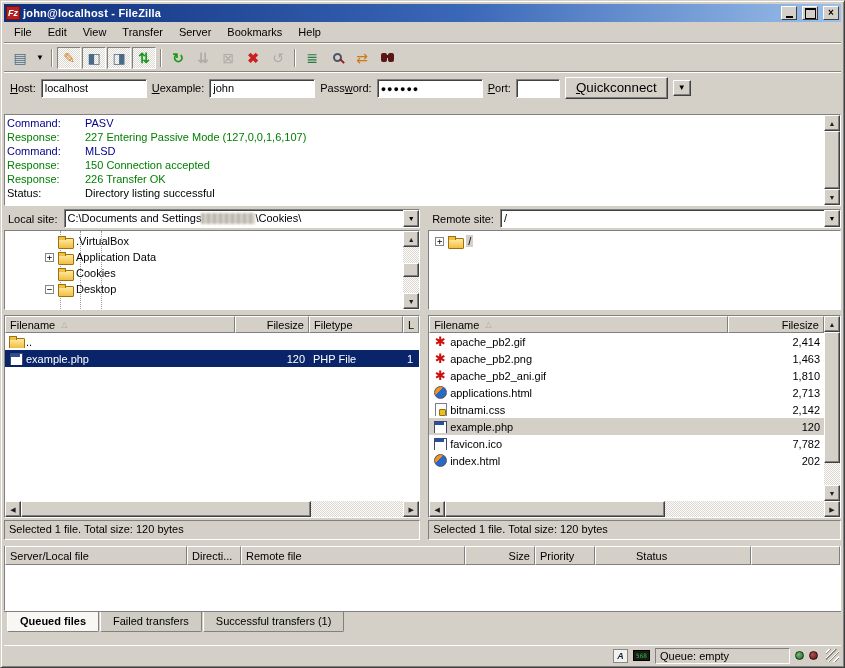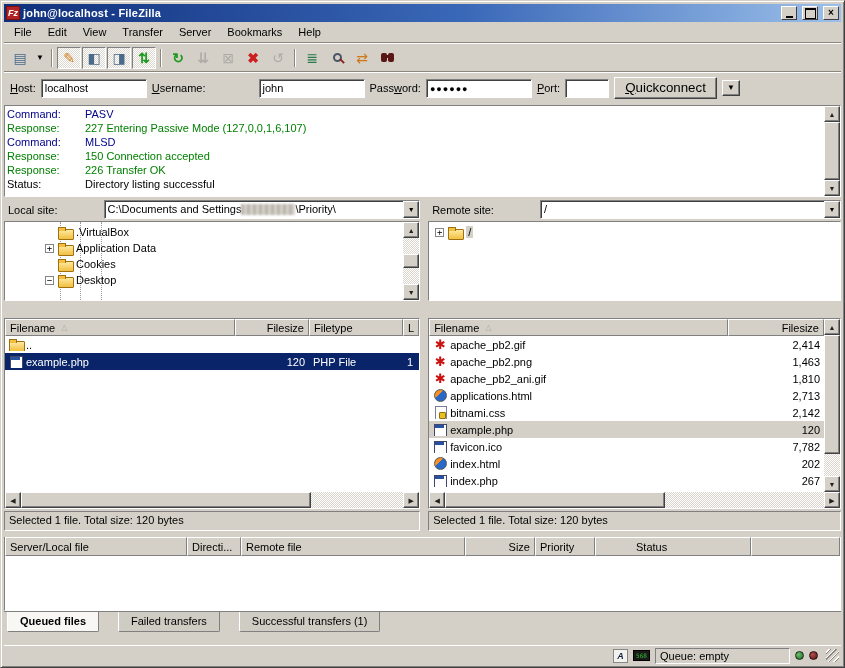--- a/index.html
+++ b/index.html
@@ -73,32 +73,32 @@
   
   .quickbar { height:30px; flex:0 0 30px; display:flex; align-items:center; padding-left:6px; gap:5px; }
   .qc-label u { text-decoration:underline; }
   .field {
     background:#fff; height:19px;
     border-top:1px solid #808080; border-left:1px solid #808080;
     border-bottom:1px solid #fff; border-right:1px solid #fff;
     box-shadow: inset 1px 1px 0 #404040;
     padding:2px 3px 0 3px; font-size:11px; overflow:hidden; white-space:nowrap;
   }
-  .f-host { width:106px; } .f-user { width:106px;margin-left:48px; } .f-pass { width:106px; letter-spacing:1px; font-size:9px; padding-top:4px; } .f-port { width:44px; }
+  .f-host { width:106px; } .f-user { width:106px; } .f-pass { width:106px; letter-spacing:1px; font-size:9px; padding-top:4px; } .f-port { width:44px; }
   .btn {
     background:#d4d0c8;
     border-top:1px solid #fff; border-left:1px solid #fff;
     border-right:1px solid #404040; border-bottom:1px solid #404040;
     box-shadow: inset -1px -1px 0 #808080;
     padding:2px 10px 3px 10px;
   }
   .btn u { text-decoration:underline; }
   .qc-drop { padding:2px 4px 3px 4px; font-size:8px; }
   
-  .log-wrap { flex:0 0 92px; margin-top:2px; display:flex;
+  .log-wrap { flex:0 0 92px; margin-top:11px; display:flex;
     border-top:1px solid #808080; border-left:1px solid #808080;
     border-bottom:1px solid #fff; border-right:1px solid #fff; background:#fff;gap:8px; }
   .log { flex:1; padding:1px 2px; overflow:hidden; }
   .log-line { display:flex; height:14px; line-height:14px; white-space:nowrap; }
   .log-type { width:78px; flex:0 0 78px; }
   .log-command  { color:#00008b; }
   .log-response { color:#008000; }
   .log-status   { color:#000; }
   
   .vscroll { width:16px; flex:0 0 16px; display:flex; flex-direction:column;
@@ -117,21 +117,21 @@
     border-top:1px solid #fff; border-left:1px solid #fff;
     border-right:1px solid #404040; border-bottom:1px solid #404040;
     box-shadow: inset -1px -1px 0 #808080; }
   .sb-track { flex:1; }
   
   .main { flex:0 0 332px; display:flex; margin-top:2px; }
   .pane { display:flex; flex-direction:column; }
   .pane-left { flex:0 0 416px; }
   .splitter { flex:0 0 8px; }
   .pane-right { flex:1; }
-  .site-row { height:21px; flex:0 0 21px; display:flex; align-items:center;gap:40px; }
+  .site-row { height:21px; flex:0 0 21px; display:flex; align-items:center; }
   .site-label { padding:0 6px 0 4px; white-space:nowrap; }
   .combo { flex:1; display:flex; height:19px;
     border-top:1px solid #808080; border-left:1px solid #808080;
     border-bottom:1px solid #fff; border-right:1px solid #fff;
     box-shadow: inset 1px 1px 0 #404040; background:#fff; }
   .combo-text { flex:1; padding:2px 3px 0 3px; white-space:nowrap; overflow:hidden; }
   .combo-btn { width:16px; flex:0 0 16px; background:#d4d0c8;
     border-top:1px solid #fff; border-left:1px solid #fff;
     border-right:1px solid #404040; border-bottom:1px solid #404040;
     box-shadow: inset -1px -1px 0 #808080;
@@ -163,21 +163,21 @@
   .fi-page::before { content:""; position:absolute; left:2px; top:0; width:10px; height:12px;
     background:#fdfdfd; border:1px solid #7a7a9a; }
   .fi-page::after { content:""; position:absolute; left:6px; top:6px; width:5px; height:5px;
     background:#e8c020; border:1px solid #907010; border-radius:1px; }
   .fi-window { position:relative; }
   .fi-window::before { content:""; position:absolute; left:1px; top:1px; width:11px; height:11px;
     background:#fff; border:1px solid #404868; }
   .fi-window::after { content:""; position:absolute; left:2px; top:2px; width:9px; height:3px;
     background:#2850a0; }
   
-  .list { flex:1; margin-top:17px; display:flex; flex-direction:column;
+  .list { flex:1; margin-top:5px; display:flex; flex-direction:column;
     border-top:1px solid #808080; border-left:1px solid #808080;
     border-bottom:1px solid #fff; border-right:1px solid #fff; background:#fff; }
   .list-top { flex:1; display:flex; overflow:hidden; }
   .list-main { flex:1; display:flex; flex-direction:column; overflow:hidden; }
   .lheader { height:17px; flex:0 0 17px; display:flex; background:#d4d0c8; }
   .hcell { padding:1px 4px; white-space:nowrap; overflow:hidden;
     border-top:1px solid #fff; border-left:1px solid #fff;
     border-right:1px solid #808080; border-bottom:1px solid #808080;
     display:flex; align-items:center; gap:6px; }
   .sort-arrow { color:#b0aca4; font-size:8px; }
@@ -201,21 +201,21 @@
     background:#d4d0c8; white-space:nowrap; overflow:hidden; }
   
   .queue-header { flex:0 0 19px; display:flex; background:#d4d0c8; margin-top:6px;
     border-left:1px solid #808080; border-right:1px solid #fff; }
   .qc0 { width:182px; flex:0 0 182px; } .qc1 { width:54px; flex:0 0 54px; }
   .qc2 { width:224px; flex:0 0 224px; } .qc3 { width:70px; flex:0 0 70px; justify-content:flex-end; }
   .qc4 { width:60px; flex:0 0 60px; } .qc5 { width:156px; flex:0 0 156px;padding-left:40px; } .qc6 { flex:1; }
   .queue-body { flex:1; background:#fff;
     border-left:1px solid #808080; border-right:1px solid #fff; border-bottom:1px solid #fff; }
   
-  .tabrow { flex:0 0 21px; display:flex; padding-left:3px; border-top:1px solid #808080;gap:18px; }
+  .tabrow { flex:0 0 21px; display:flex; padding-left:3px; border-top:1px solid #808080; }
   .tab { padding:3px 12px 2px 12px; background:#cfccc4;
     border-left:1px solid #fff; border-right:1px solid #808080; border-bottom:1px solid #808080;
     border-radius:0 0 2px 2px; margin-right:1px; white-space:nowrap; }
   .tab.active { background:#f8f7f4; font-weight:bold; }
   .tab-spacer { flex:0 0 13px; }
   
   .statusbar { flex:0 0 19px; border-top:1px solid #fff; display:flex; align-items:center;
     justify-content:flex-end; gap:5px; padding:1px 2px 0 2px; }
   .st-ico-a { width:15px; height:14px; background:#f4f2ee; border:1px solid #888;
     font-size:9px; font-weight:bold; font-style:italic; color:#102040;
@@ -305,21 +305,21 @@
       </div>
     <div class="tb-btn">
         <span class="ico-binocular"></span>
       </div>
   </div>
   <div class="hairline"></div>
 
   <div class="quickbar">
     <span class="qc-label"><span></span><u>H</u><span>ost:</span></span>
     <div class="field f-host">localhost</div>
-    <span class="qc-label"><span></span><u>U</u><span>sername:</span></span>
+    <span class="qc-label"><span></span><u>U</u><span>example:</span></span>
     <div class="field f-user">john</div>
     <span class="qc-label"><span>Pass</span><u>w</u><span>ord:</span></span>
     <div class="field f-pass">●●●●●●</div>
     <span class="qc-label"><span></span><u>P</u><span>ort:</span></span>
     <div class="field f-port"></div>
     <button class="btn"><span></span><u>Q</u><span>uickconnect</span></button>
     <button class="btn qc-drop">▼</button>
   </div>
 
   <div class="log-wrap">
@@ -355,21 +355,21 @@
       <div class="sb-btn">▼</div>
     </div>
   </div>
 
   <div class="main">
 
     <div class="pane pane-left">
       <div class="site-row">
         <span class="site-label">Local site:</span>
         <div class="combo">
-          <div class="combo-text"><span>C:\Documents and Settings</span><span class="redacted"></span><span>\Priority\</span></div>
+          <div class="combo-text"><span>C:\Documents and Settings</span><span class="redacted"></span><span>\Cookies\</span></div>
           <div class="combo-btn">▼</div>
         </div>
       </div>
       <div class="tree-box">
         <div class="tree-area">
           <div class="guide" style="left:55px"></div>
           <div class="guide" style="left:75px"></div>
           <div class="guide" style="left:96px"></div>
 
             <div class="tree-row tree-indent">
@@ -540,27 +540,20 @@
                 </div>
 
                 <div class="frow">
                   <div class="cell rc-name">
                     <span class="fi fi-browser"></span>
                     <span>index.html</span>
                   </div>
                   <div class="cell rc-size num">202</div>
                 </div>
 
-                <div class="frow">
-                  <div class="cell rc-name">
-                    <span class="fi fi-window"></span>
-                    <span>index.php</span>
-                  </div>
-                  <div class="cell rc-size num">267</div>
-                </div>
 
             </div>
           </div>
           <div class="vscroll">
             <div class="sb-btn">▲</div>
             <div class="sb-thumb" style="flex:1"></div>
             <div class="sb-track" style="flex:0 0 22px"></div>
             <div class="sb-btn">▼</div>
           </div>
         </div>

